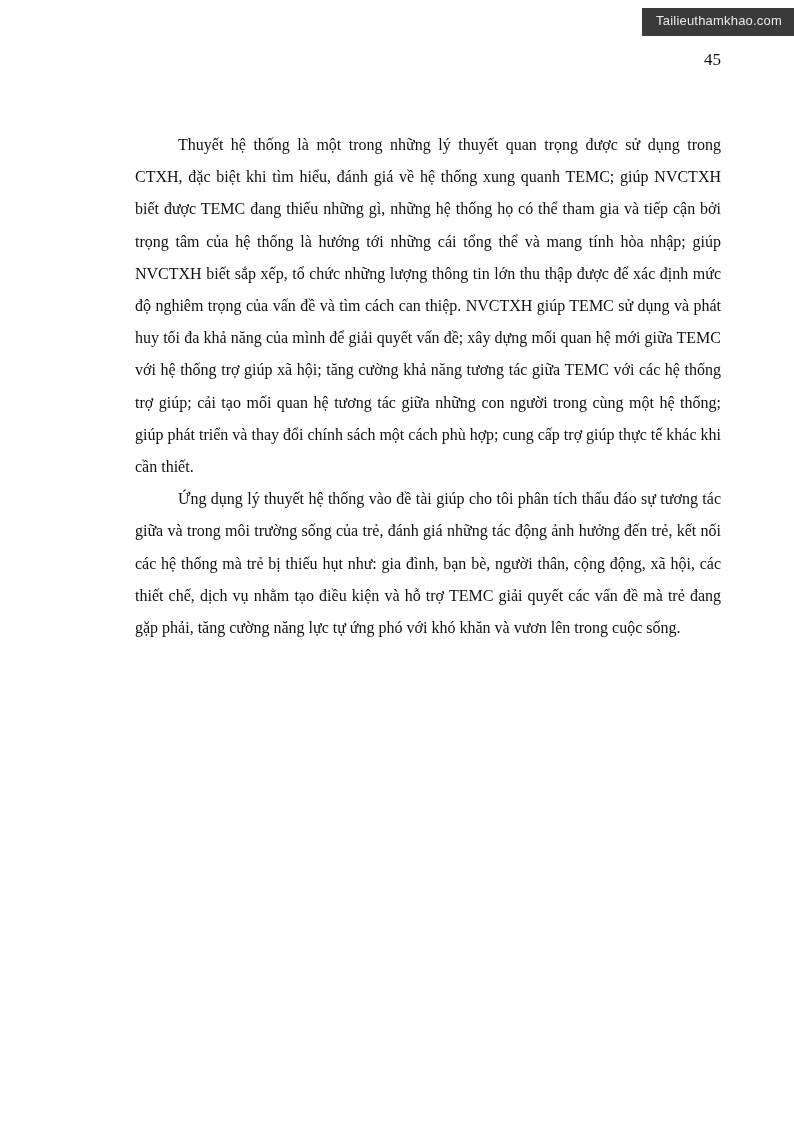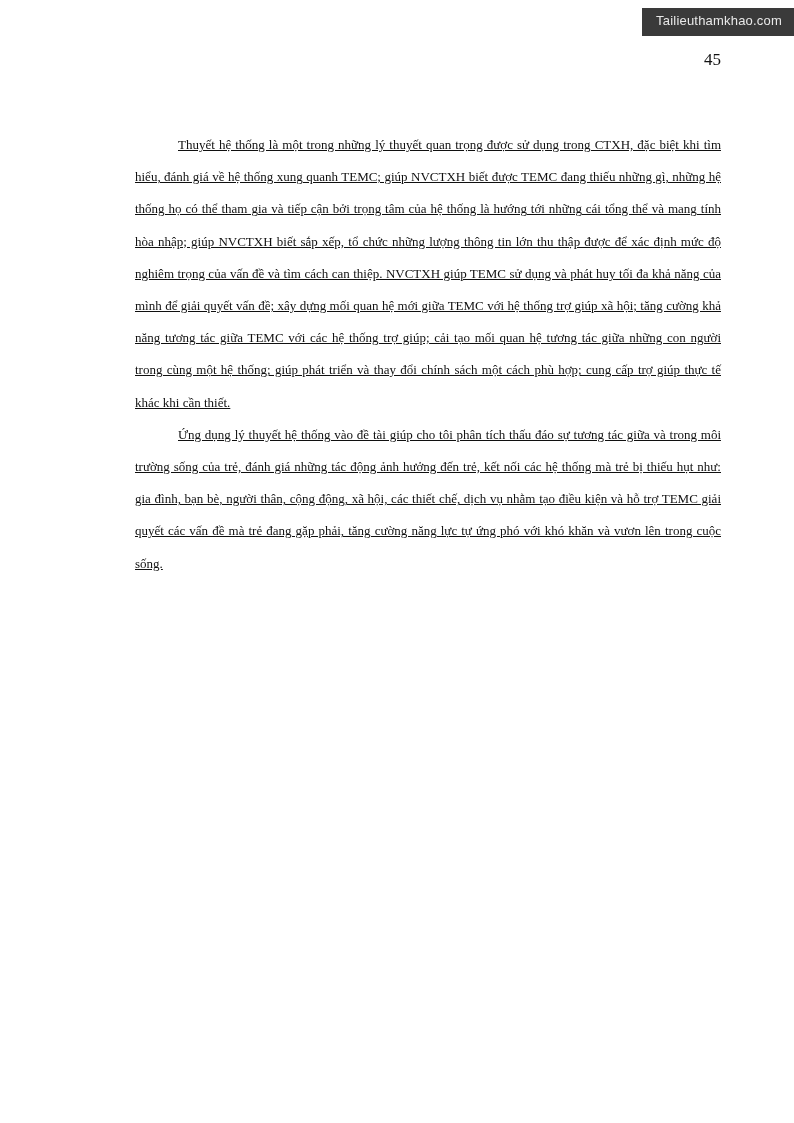--- a/index.html
+++ b/index.html
@@ -36,26 +36,25 @@
     width: 586px;
     text-align: right;
     font-size: 17px;
     color: #111111;
   }
   .content {
     position: absolute;
     top: 129px;
     left: 135px;
     width: 586px;
-    font-size: 13px;
+    font-size: 16px;
     line-height: 32.2px;
     text-align: justify;
     text-justify: inter-word;
     color: #101010;
-    text-decoration: underline;
   }
   .content p {
     margin: 0;
     padding: 0;
     text-indent: 43px;
   }
 </style>
 </head>
 <body>
 

